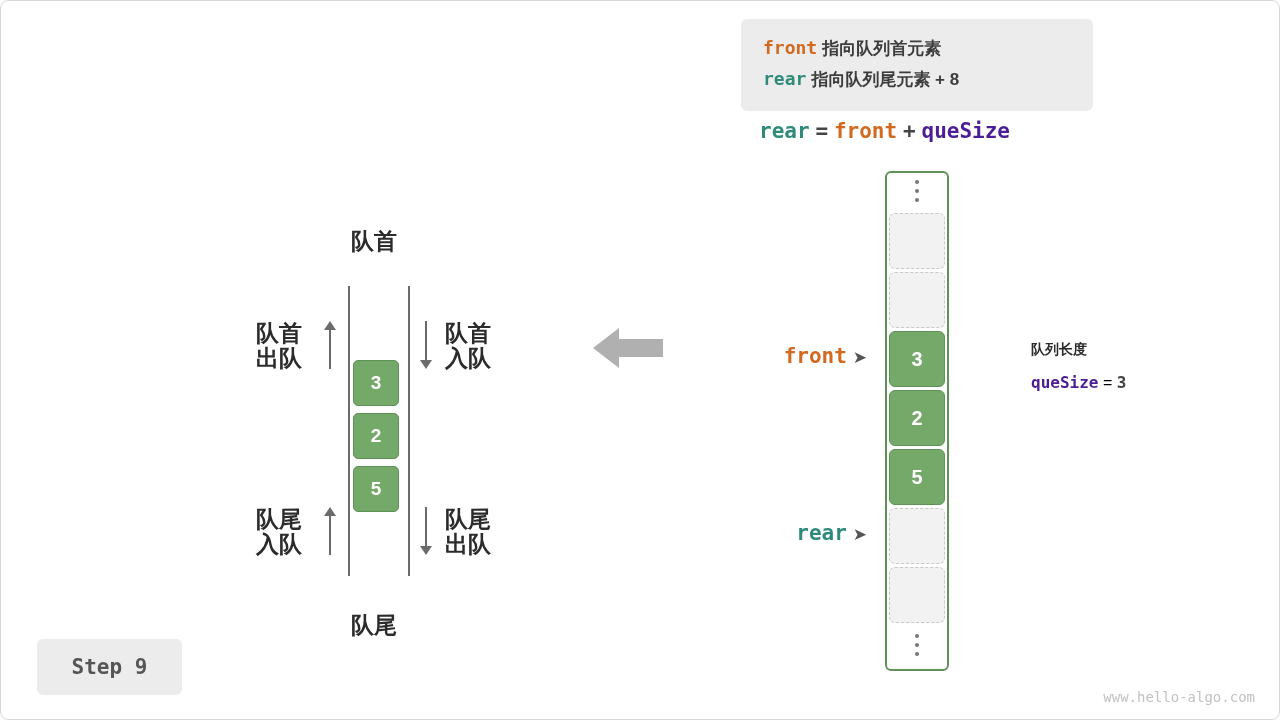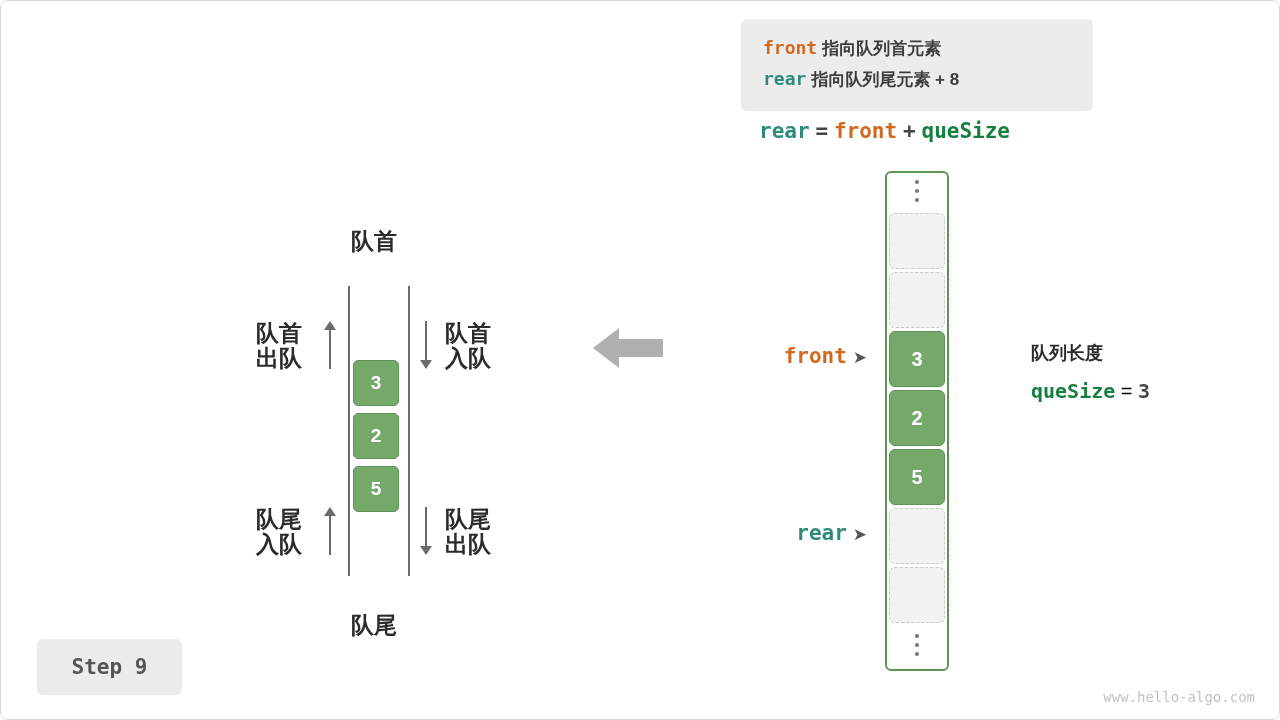--- a/index.html
+++ b/index.html
@@ -27,21 +27,21 @@
     box-sizing:border-box;
     padding:14px 0 0 22px;
   }
   .legend-line{
     font-size:18px;line-height:30px;white-space:nowrap;
     color:#333;
   }
   .mono{font-family:"DejaVu Sans Mono","Liberation Mono",monospace;font-weight:bold;}
   .c-front{color:#d2691e;}
   .c-rear{color:#2e8b7a;text-align:right;}
-  .c-quesize{color:#15803d;}
+  .c-quesize{color:#4c1d95;}
   .legend-desc{font-size:17px;color:#3c3c3c;font-weight:bold;}
 
   
   .formula{
     left:758px;top:118px;
     font-size:21px;white-space:nowrap;
   }
   .formula .op{color:#444;font-family:"DejaVu Sans Mono","Liberation Mono",monospace;font-weight:bold;}
 
   
@@ -90,22 +90,22 @@
   .dots{
     color:#7a7a7a;font-size:22px;font-weight:bold;
     text-align:center;letter-spacing:0;line-height:10px;
   }
   .ptr-label{
     font-size:21px;white-space:nowrap;text-align:right;
   }
   .ptr-caret{color:#555;font-size:17px;}
 
   .side-note{left:1030px;top:340px;}
-  .side-note .t1{font-size:18px;font-weight:bold;color:#2b2b2b;margin-bottom:14px;}
-  .side-note .t2{font-size:20px;white-space:nowrap;text-align:right;}
+  .side-note .t1{font-size:14px;font-weight:bold;color:#2b2b2b;margin-bottom:14px;}
+  .side-note .t2{font-size:16px;white-space:nowrap;text-align:right;}
 
   
   .step-badge{
     left:36px;top:638px;width:145px;height:56px;
     background:#ececec;border-radius:6px;
     display:flex;align-items:center;justify-content:center;
     font-family:"DejaVu Sans Mono","Liberation Mono",monospace;
     font-weight:bold;font-size:21px;color:#555;
   }
   .watermark{

